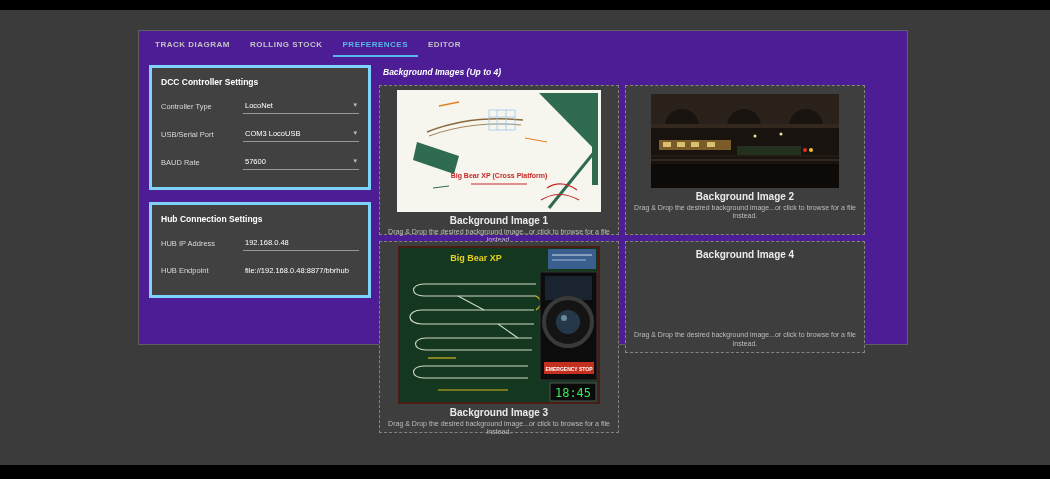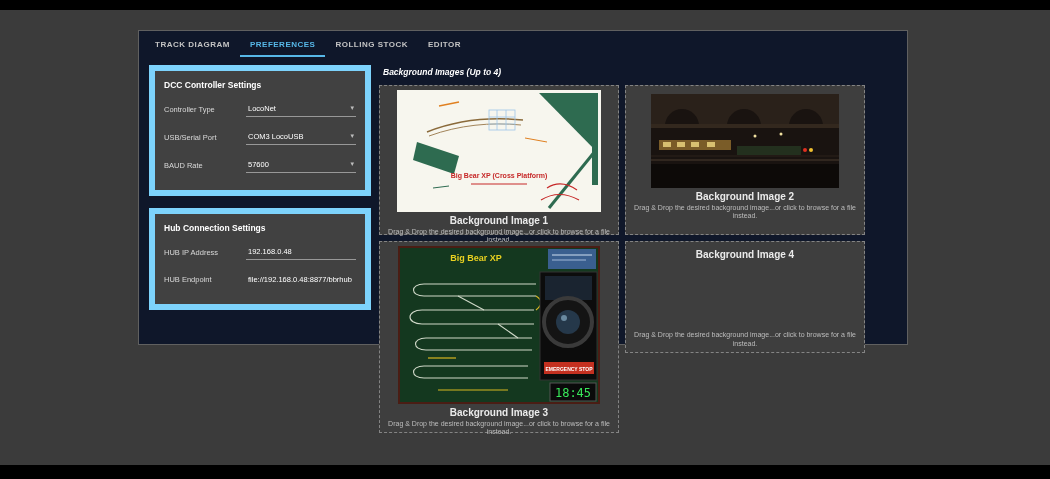--- a/index.html
+++ b/index.html
@@ -9,33 +9,33 @@
     font-family:"Liberation Sans", sans-serif;
     position:relative;
     overflow:hidden;
   }
   .desktop {
     position:absolute; left:0; top:10px; width:1050px; height:455px;
     background:#3b3b3b;
   }
   .app-panel {
     position:absolute; left:138px; top:20px; width:770px; height:315px;
-    background:#0f172a; border:1px solid #606060;
+    background:#4c1d95; border:1px solid #606060;
   }
   
   .tabs { display:flex; align-items:stretch; height:26px; padding:0 6px; }
   .tab {
     font-size:8px; font-weight:bold; letter-spacing:.5px; color:#c3c3c3;
     padding:9px 10px 5px 10px; cursor:pointer; border-bottom:2px solid transparent;
   }
   .tab.active { color:#57b8e8; border-bottom-color:#57b8e8; }
   
   .content { display:flex; padding:8px 10px 0 10px; }
   .left-col { flex:0 0 222px; display:flex; flex-direction:column; gap:12px; }
-  .card { border:6px solid #7dd3fc; background:#414141; padding:9px 9px 4px 9px; }
+  .card { border:3px solid #7dd3fc; background:#414141; padding:9px 9px 4px 9px; }
   .card-title { font-size:8.5px; font-weight:bold; color:#fff; margin-bottom:12px; }
   .field { display:flex; align-items:flex-end; margin-bottom:13px; }
   .field-label { flex:0 0 82px; font-size:7.5px; color:#d9d9d9; padding-bottom:3px; }
   .field-control {
     flex:1; position:relative; font-size:7.5px; color:#fff;
     padding:2px 14px 3px 2px; border-bottom:1px solid #989898; min-height:13px;
   }
   .field-control.plain { border-bottom:none; padding-right:2px; }
   .caret { position:absolute; right:2px; top:2px; font-size:7px; color:#bdbdbd; line-height:1; }
   
@@ -56,22 +56,22 @@
   .hint { font-size:7px; color:#bdbdbd; margin-top:2px; text-align:center; line-height:1.2; }
 </style>
 </head>
 <body>
 
 <div class="desktop">
   <div class="app-panel">
 
     <div class="tabs">
       <div class="tab">TRACK DIAGRAM</div>
+      <div class="tab">ROLLING STOCK</div>
       <div class="tab active">PREFERENCES</div>
-      <div class="tab">ROLLING STOCK</div>
       <div class="tab">EDITOR</div>
     </div>
 
     <div class="content">
 
       <div class="left-col">
 
         <div class="card">
           <div class="card-title">DCC Controller Settings</div>
 

